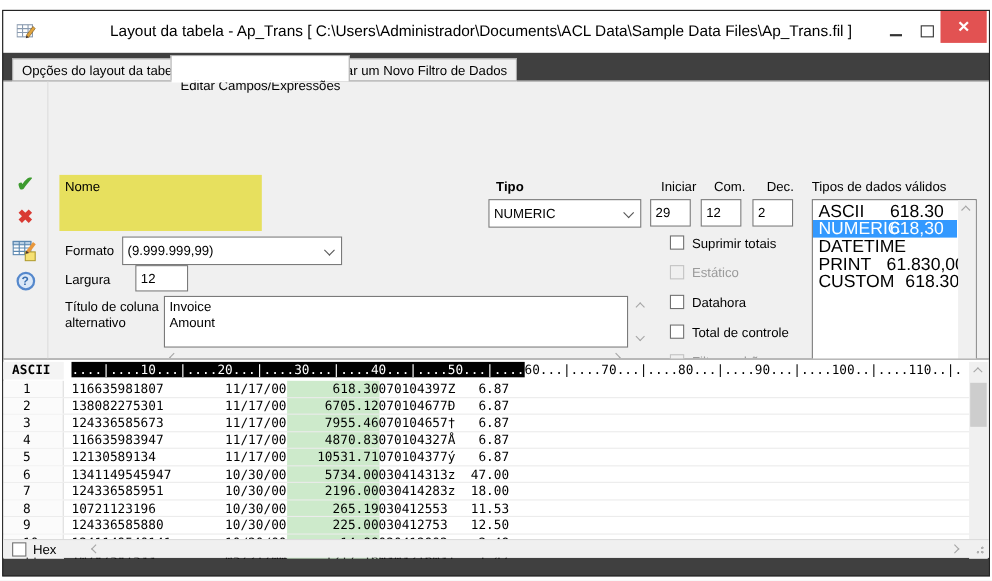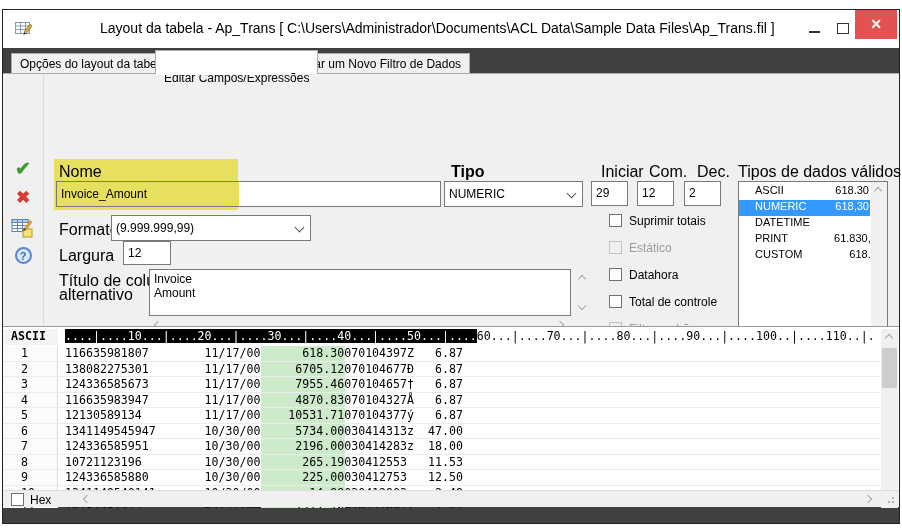--- a/index.html
+++ b/index.html
@@ -20,21 +20,21 @@
   
   .tabstrip { position:absolute; left:0; top:40px; width:100%; height:24px; }
   .tab { position:absolute; top:3px; height:21px; background:#f0f0f0; border:1px solid #acacac; border-bottom:none;
          font-size:12px; padding:3px 8px 0 8px; white-space:nowrap; color:#000; }
   .tab.active { top:0; height:24px; background:#fff; z-index:3; padding-top:20px; }
   .tabline { position:absolute; left:0; top:63px; width:100%; height:1px; background:#acacac; }
   .tabgap { position:absolute; top:63px; height:2px; background:#fff; z-index:4; }
 
   
   .panel { position:absolute; left:0; top:64px; width:100%; height:252px; background:#f0f0f0; }
-  .lbl { position:absolute; font-size:16px; color:#000; white-space:nowrap; }
+  .lbl { position:absolute; font-size:12px; color:#000; white-space:nowrap; }
   .tbox { position:absolute; background:#fff; border:1px solid #7a7a7a; font-size:12px; color:#000; padding:4px 3px 0 4px; white-space:pre; overflow:hidden; }
   .toolbar-sep { position:absolute; left:40px; top:0; width:1px; height:252px; background:#dcdcdc; }
   .tool { position:absolute; left:7px; width:26px; height:24px; text-align:center; }
   .chk-ico { color:#3d9b2f; font-size:19px; line-height:22px; font-weight:bold; }
   .x-ico   { color:#d93a33; font-size:17px; line-height:20px; font-weight:bold; }
   .help-circle { display:inline-block; width:17px; height:17px; border-radius:50%; border:2px solid #5588cc;
                  background:#dbe8f7; color:#3a6fb0; font-weight:bold; font-size:11px; line-height:14px; }
 
   .hl-yellow { position:absolute; left:51px; top:85px; width:184px; height:51px; background:#e7e05e; }
   .nome-input { left:53px; top:107px; width:385px; height:26px; padding-top:5px;
@@ -45,21 +45,21 @@
 
   .chkrow { position:absolute; left:606px; font-size:12px; }
   .chkbox { position:absolute; left:0; top:0; width:13px; height:13px; background:#fff; border:1px solid #707070; }
   .chkrow .clabel { position:absolute; left:20px; top:0; white-space:nowrap; }
   .chkrow.disabled .chkbox { background:#f0f0f0; border-color:#c3c3c3; }
   .chkrow.disabled .clabel { color:#9b9b9b; }
 
   
   .vt-list { position:absolute; left:735px; top:107px; width:150px; height:196px; background:#fff; border:1px solid #7a7a7a; overflow:hidden; }
   .vt-list ul { list-style:none; position:absolute; left:0; top:2px; width:131px; }
-  .vt-list li { height:16px; font-size:11px; padding-left:16px; white-space:nowrap; }
+  .vt-list li { height:16px; font-size:16px; padding-left:5px; white-space:nowrap; }
   .vt-list li .n { display:inline-block; width:62px; }
   .vt-list li .v { display:inline-block; text-align:right; }
   .vt-list li:nth-child(1) .v, .vt-list li:nth-child(2) .v { width:52px; }
   .vt-list li:nth-child(4) .v { width:66px; }
   .vt-list li:nth-child(5) .v { width:66px; }
   .vt-list li:nth-child(6) .v { width:79px; }
   .vt-list li.sel { background:#3399ff; color:#fff; }
   .sb-v { position:absolute; right:0; top:0; width:16px; height:179px; background:#f0f0f0; }
   .sb-h { position:absolute; left:0; bottom:0; width:133px; height:15px; background:#f0f0f0; }
   .sb-thumb-h { position:absolute; left:15px; top:1px; width:34px; height:13px; background:#cdcdcd; }
@@ -152,21 +152,20 @@
           <rect x="12" y="13" width="9" height="8" fill="#f6e173" stroke="#b09a2e"></rect>
           <polygon points="13,12 19,4 21.5,6 15.5,14" fill="#e8973c" stroke="#8a5а20" stroke-width="0.5"></polygon>
           <polygon points="13,12 15.5,14 12.2,15" fill="#50382b"></polygon>
         </svg>
       </span>
     </div>
     <div class="tool" style="top:172px;"><span class="help-circle">?</span></div>
 
     <div class="hl-yellow"></div>
     <span class="lbl" style="left:56px; top:89px;">Nome</span>
-    <div class="tbox nome-input">Invoice_Amount</div>
 
     <span class="lbl" style="left:448px; top:89px;font-weight:bold;">Tipo</span>
     <div class="combo" style="left:441px; top:107px; width:139px; height:26px;">
       <span>NUMERIC</span>
       <span class="arr" style="border-color:#555;"></span>
     </div>
 
     <span class="lbl" style="left:598px; top:89px;">Iniciar</span>
     <span class="lbl" style="left:646px; top:89px;">Com.</span>
     <span class="lbl" style="left:694px; top:89px;">Dec.</span>

